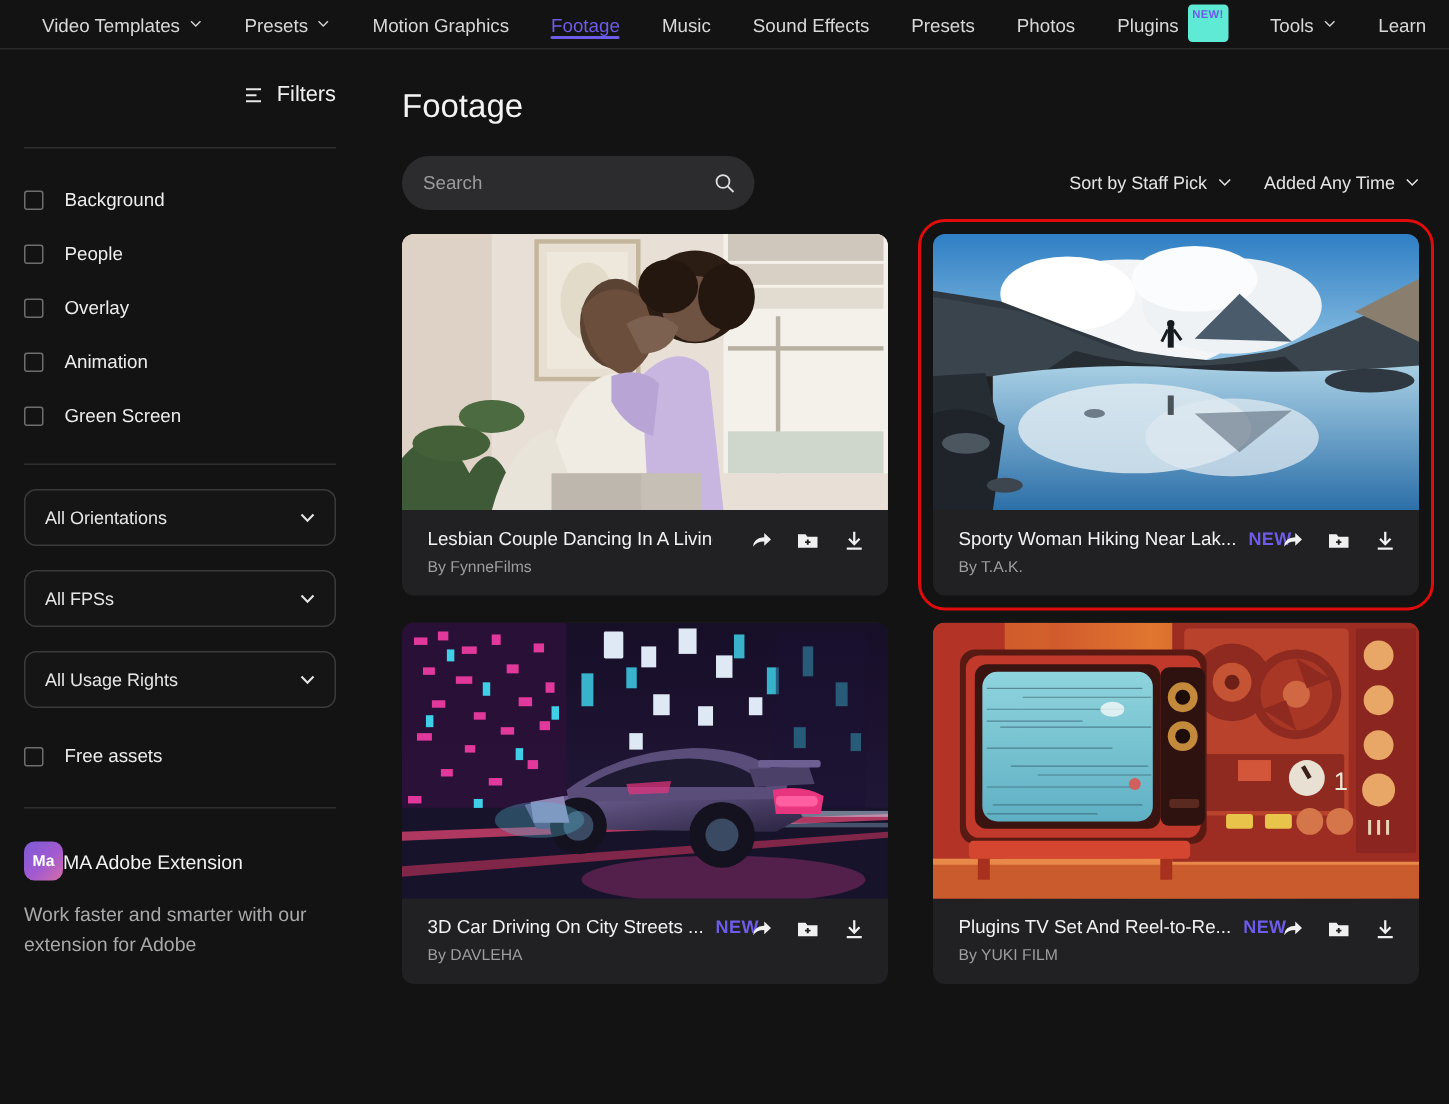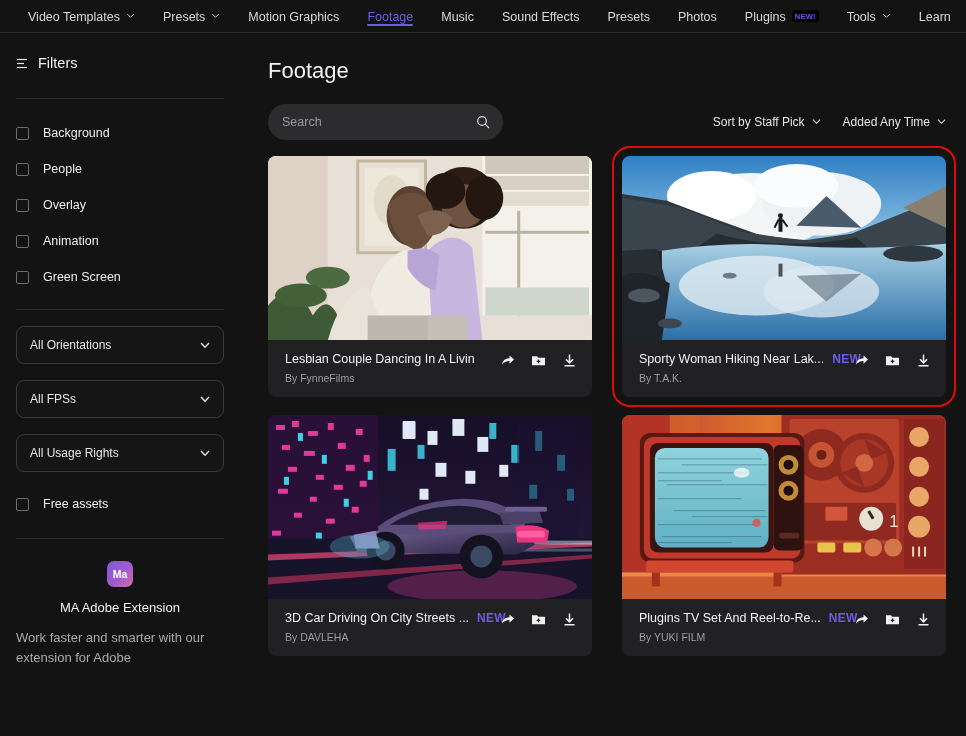--- a/index.html
+++ b/index.html
@@ -40,38 +40,38 @@
     position: absolute; left: 14px; right: 14px; bottom: 0;
     height: 2px; background: #6c5ce7; border-radius: 2px;
   }
   .caret {
     width: 9px; height: 9px; display: inline-block;
     position: relative; top: -1px;
   }
   .caret svg { display: block; }
   .newbadge {
     font-size: 7.5px; font-weight: bold; letter-spacing: .2px;
-    color: #6c5ce7; background: #000000;
-    border-radius: 3px; padding: 2px 3px 1px 3px;
+    color: #6c5ce7; background: #5eead4;
+    border-radius: 3px; padding: 2px 3px 14px 3px;
     position: relative; top: -1px;
   }
 
   
   .body-wrap { display: flex; height: 703px; }
 
   
   .sidebar {
     width: 240px; flex: 0 0 240px;
     padding: 0 16px;
     background: #131313;
   }
   .filters-head {
     display: flex; align-items: center; gap: 9px;
     padding: 22px 0 0 0;
-    font-size: 14.5px; color: #f0f0f1;
+    font-size: 14.5px; color: #f0f0f1; justify-content: flex-end;
   }
   .filter-icon { width: 13px; height: 13px; display: block; }
   .divider { height: 1px; background: #2e2e2e; margin: 27px 0 0 0; }
   .checklist { padding-top: 16px; }
   .checkrow {
     display: flex; align-items: center; gap: 14px;
     height: 36px; cursor: pointer;
   }
   .checkbox {
     width: 13px; height: 13px; flex: 0 0 13px;
@@ -91,23 +91,22 @@
     cursor: pointer; background: #151515;
   }
   .select .chev {
     position: absolute; right: 12px; top: 50%;
     transform: translateY(-50%); width: 12px; height: 12px;
   }
   .freerow { margin-top: 14px; }
   .divider3 { height: 1px; background: #2e2e2e; margin: 16px 0 0 0; }
 
   .ext {
-    display: flex; align-items: center; gap: 13px;
+    display: flex; align-items: center; 
     margin-top: 22px;
-    flex-direction: column;
   }
   .ext-logo {
     width: 26px; height: 26px; border-radius: 7px;
     background: linear-gradient(135deg, #7b5bd6 0%, #a25ad0 55%, #d46ea6 100%);
     display: flex; align-items: center; justify-content: center;
     font-size: 10.5px; font-weight: bold; color: #ffffff;
   }
   .ext-title { font-size: 13px; color: #f1f1f2; }
   .ext-desc {
     margin-top: 13px; font-size: 13px; line-height: 1.55;

